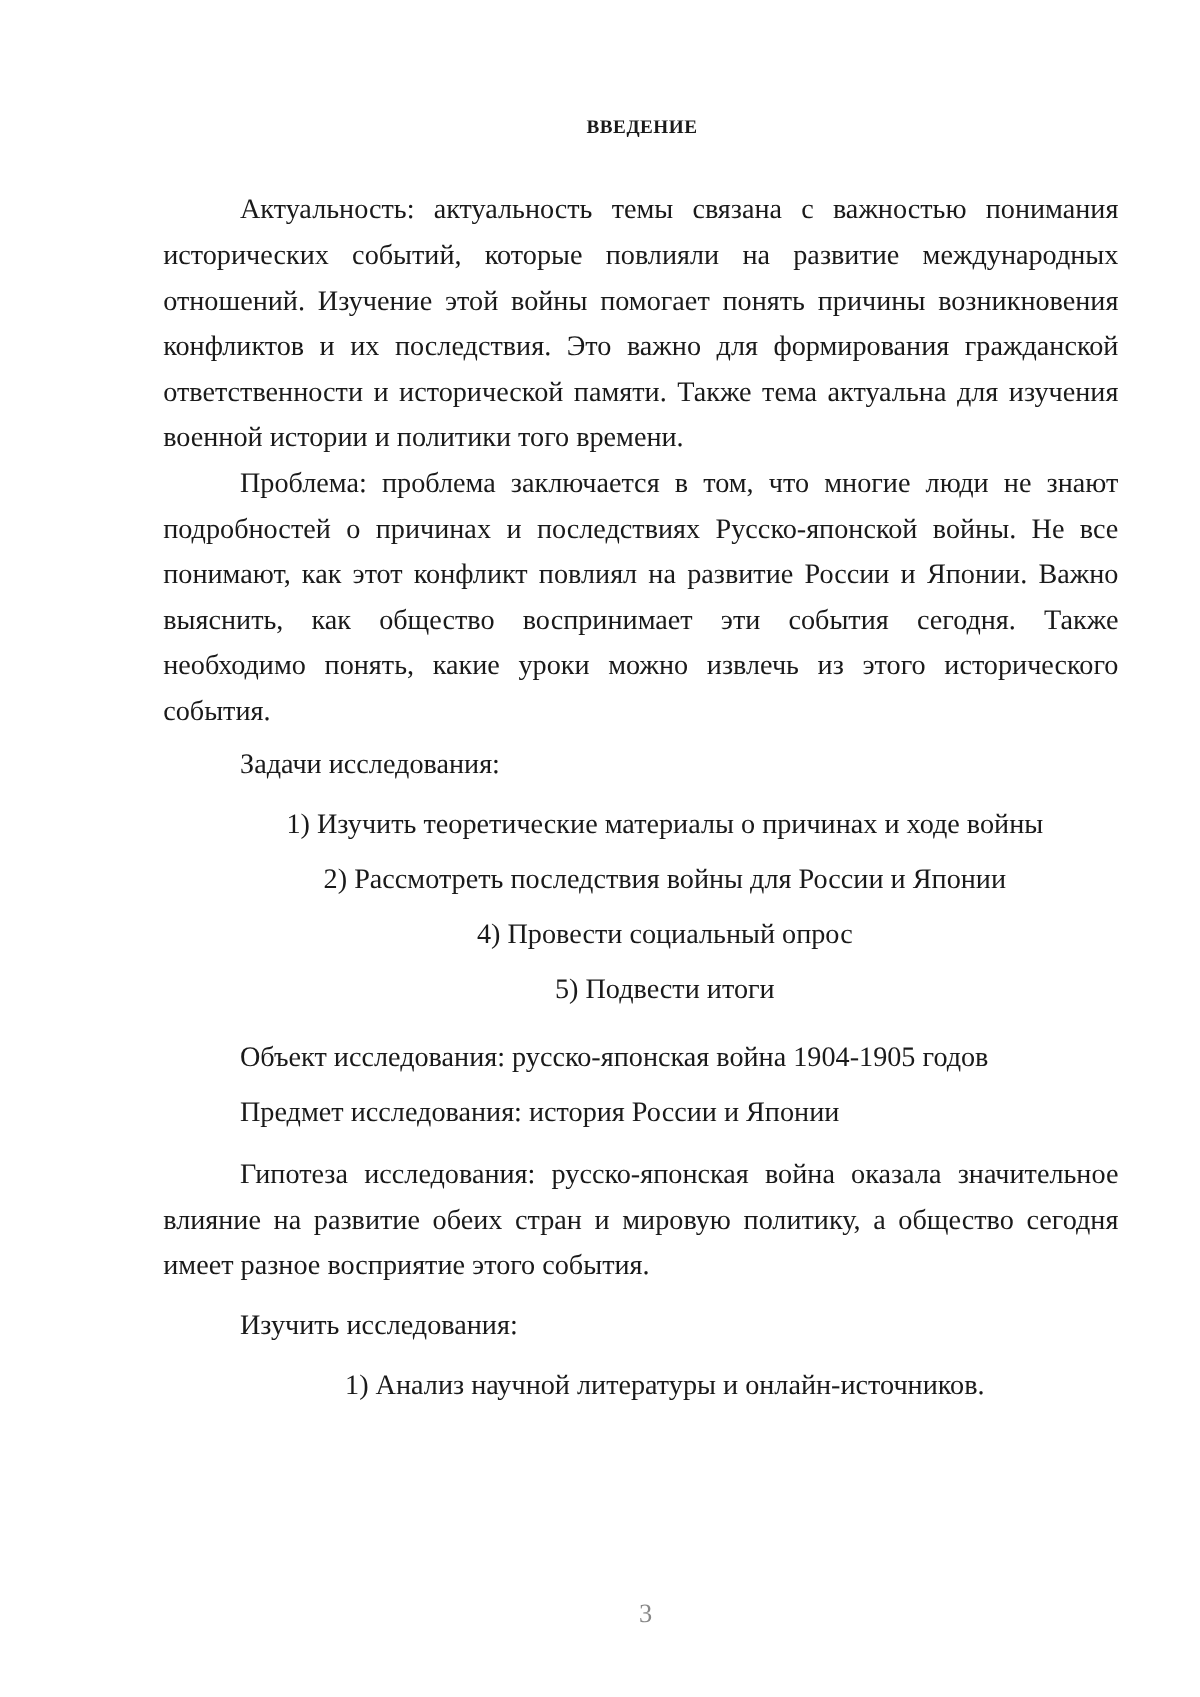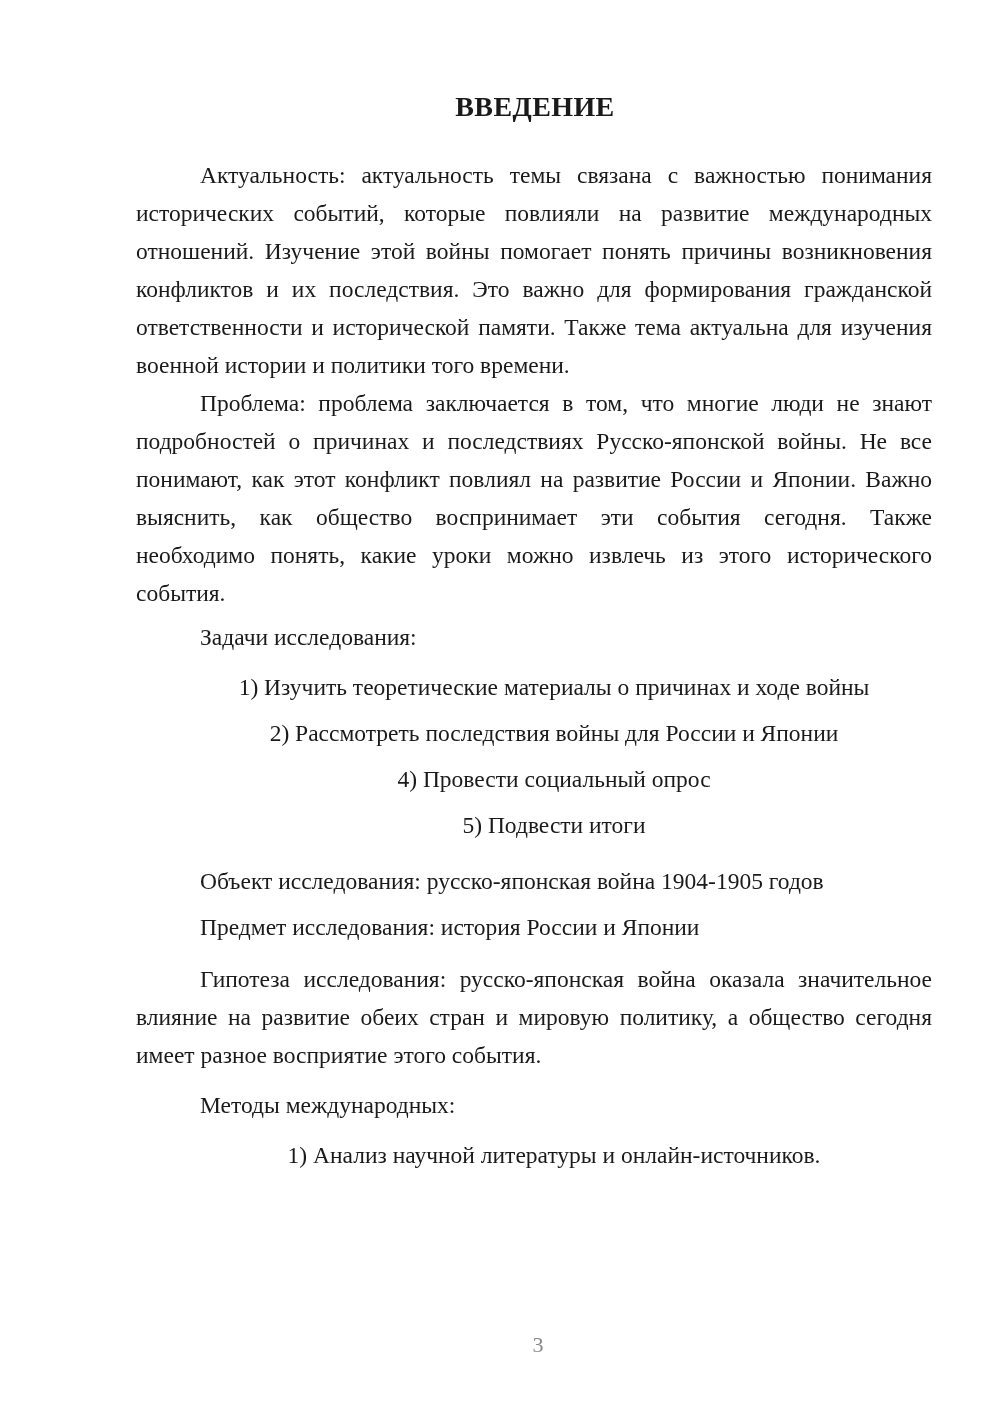--- a/index.html
+++ b/index.html
@@ -21,21 +21,21 @@
     box-sizing: border-box;
     overflow: hidden;
   }
   .content {
     position: absolute;
     left: 136px;
     top: 88px;
     width: 796px;
   }
   .doc-title {
-    font-size: 28px;
+    font-size: 16px;
     font-weight: bold;
     text-align: center;
     letter-spacing: 0.4px;
     line-height: 38px;
     margin: 0 0 30px 0;
     padding-left: 2px;
   }
   .para {
     font-size: 23.5px;
     line-height: 38px;
@@ -122,21 +122,21 @@
       <li class="list-item">4) Провести социальный опрос</li>
       <li class="list-item">5) Подвести итоги</li>
     </ul>
 
     <p class="sub-line gap-before">Объект исследования: русско-японская война 1904-1905 годов</p>
 
     <p class="sub-line">Предмет исследования: история России и Японии</p>
 
     <p class="para gap-before">Гипотеза исследования: русско-японская война оказала значительное влияние на развитие обеих стран и мировую политику, а общество сегодня имеет разное восприятие этого события.</p>
 
-    <p class="methods-heading">Методы международных:</p>
+    <p class="methods-heading">Изучить исследования:</p>
 
     <ul class="methods-list">
       <li class="list-item">1) Анализ научной литературы и онлайн-источников.</li>
     </ul>
 
   </div>
 
   <div class="page-number">3</div>
 </div>
 

